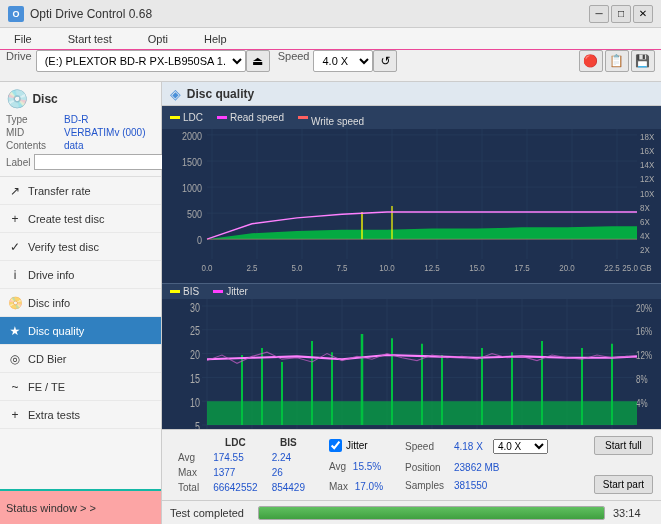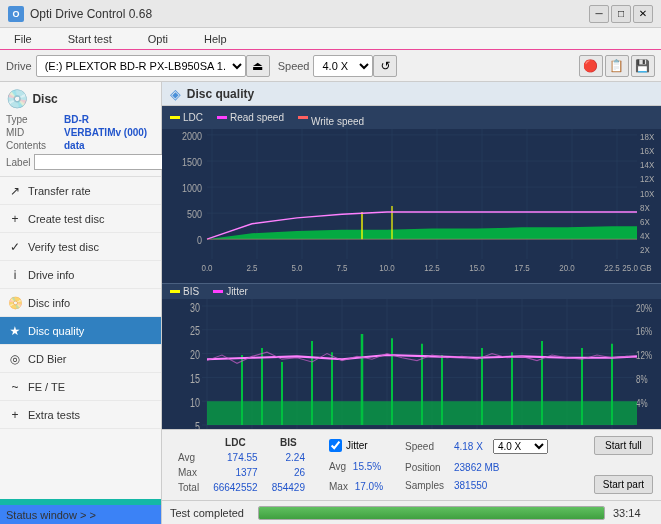--- a/index.html
+++ b/index.html
@@ -37,21 +37,20 @@
       border-radius: 2px;
       font-size: 11px;
       color: #333;
     }
 
     
     .toolbar {
       background: #f0f0f0;
       height: 32px;
       display: flex;
-      align-items: center;
       padding: 0 6px;
       border-bottom: 1px solid #ccc;
     }
     .toolbar-label { font-size: 11px; color: #555; margin-right: 4px; }
     .toolbar-drive-select {
       background: white;
       border: 1px solid #aaa;
       border-radius: 2px;
       height: 22px;
       font-size: 11px;
@@ -108,21 +107,21 @@
       margin-bottom: 4px;
     }
     .disc-icon { font-size: 18px; color: #555; }
     .disc-label { font-size: 12px; font-weight: bold; color: #333; }
     .disc-info-row {
       display: flex;
       font-size: 10px;
       margin-bottom: 2px;
     }
     .disc-info-key { color: #666; width: 58px; }
-    .disc-info-val { color: #2255cc; font-weight: 700; }
+    .disc-info-val { color: #2255cc; font-weight: 400; }
     .label-row {
       display: flex;
       align-items: center;
       margin-top: 3px;
       gap: 4px;
       font-size: 10px;
     }
     .label-key { color: #666; width: 58px; }
     .label-input {
       flex: 1;
@@ -153,23 +152,23 @@
       cursor: pointer;
       font-size: 11px;
       color: #333;
       border-bottom: 1px solid #e8e8e8;
     }
     .nav-item.active { background: #3080c0; color: white; }
     .nav-item-icon { width: 14px; text-align: center; font-size: 12px; }
 
     
     .sidebar-status {
-      height: 25px;
-      background: #3b82f6;
-      border-top: 6px solid #14b8a6;
+      height: 35px;
+      background: #fca5a5;
+      border-top: 2px solid #14b8a6;
       display: flex;
       align-items: center;
       padding: 0 6px;
       font-size: 11px;
       color: #333;
       cursor: pointer;
     }
 
     
     .content-area {
@@ -228,21 +227,21 @@
       background: #f0f0f0;
       border-top: 1px solid #ccc;
       padding: 4px 8px;
       display: flex;
       gap: 16px;
     }
     .stats-table { font-size: 10px; }
     .stats-table td { padding: 1px 6px; }
     .stats-header { color: #333; font-weight: bold; text-align: center; }
     .stats-label { color: #555; }
-    .stats-val { color: #2255cc; text-align: right; }
+    .stats-val { color: #2255cc; text-align: left; }
 
     
     .speed-info { font-size: 10px; }
     .speed-info td { padding: 1px 4px; }
     .speed-val { color: #2255cc; }
 
     
     .right-buttons { display: flex; flex-direction: column; gap: 20px; justify-content: center; margin-left: auto; }
     .action-btn {
       padding: 3px 8px;

